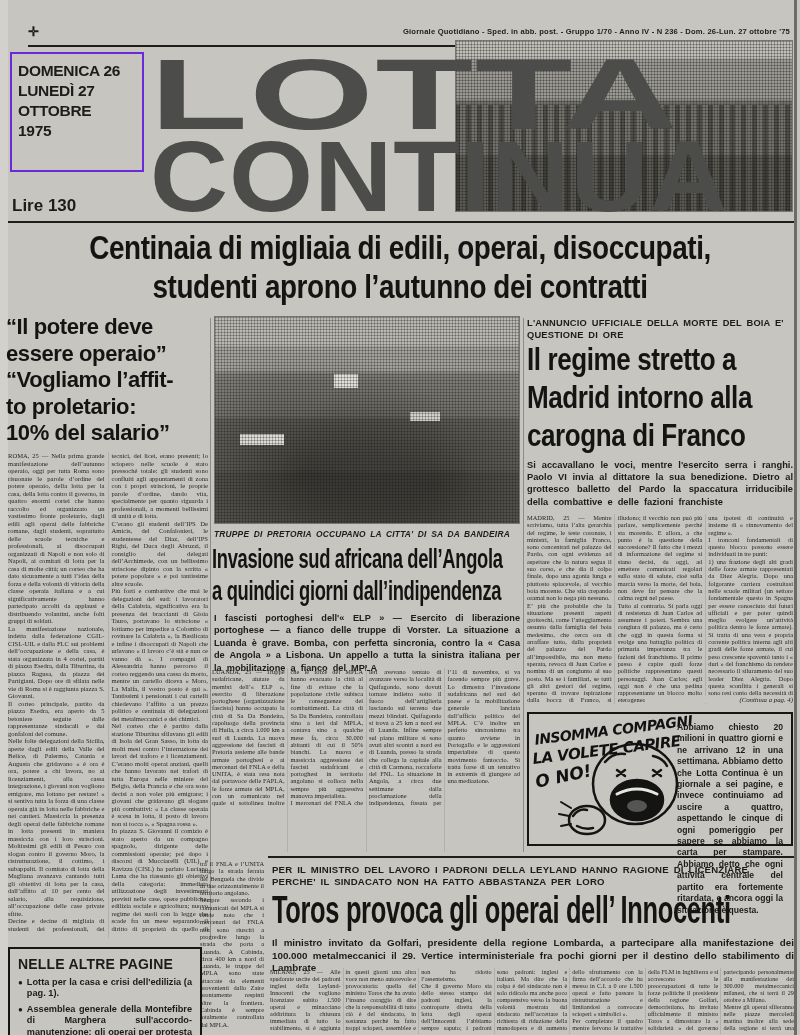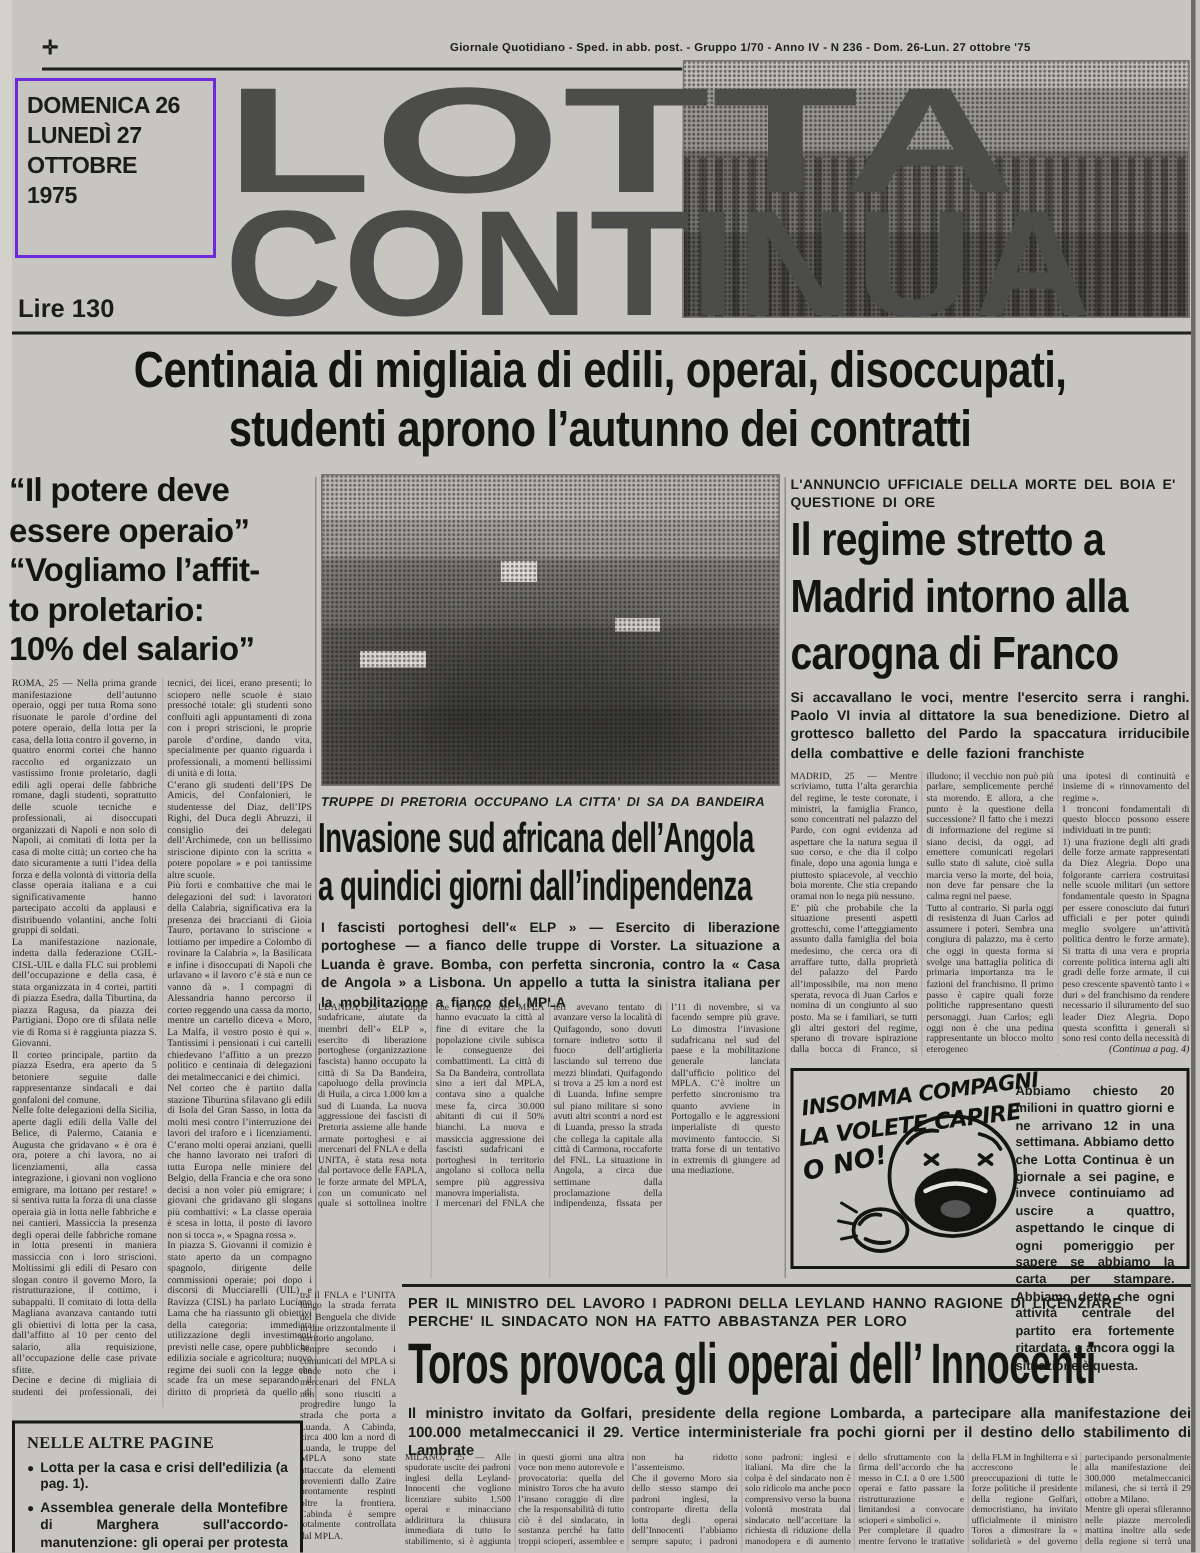--- a/index.html
+++ b/index.html
@@ -59,21 +59,21 @@
   .bubble{font-family:"DejaVu Sans",sans-serif;font-weight:bold;font-style:italic;color:#111;}
 </style>
 </head>
 <body>
 
 <div class="abs" style="left:0;top:0;width:8px;height:1035px;background:#d3d1cc;"></div>
 
 <div class="abs" style="left:794px;top:0;width:3px;height:1035px;background:#6e6c68;"></div>
 
 <span class="abs" style="left:28px;top:24px;font-size:13px;font-weight:bold;">✛</span>
-<div class="abs" style="left:300px;top:27px;width:490px;text-align:left;font-size:7.6px;font-weight:bold;letter-spacing:.2px;">Giornale Quotidiano - Sped. in abb. post. - Gruppo 1/70 - Anno IV - N 236 - Dom. 26-Lun. 27 ottobre '75</div>
+<div class="abs" style="left:300px;top:27px;width:490px;text-align:right;font-size:7.6px;font-weight:bold;letter-spacing:.2px;">Giornale Quotidiano - Sped. in abb. post. - Gruppo 1/70 - Anno IV - N 236 - Dom. 26-Lun. 27 ottobre '75</div>
 <div class="abs rule" style="left:28px;top:45px;width:764px;height:1.5px;"></div>
 
 <div class="abs pre" style="left:10px;top:52px;width:118px;height:102px;border:2px solid #6d28d9;padding:7px 6px;font-weight:bold;font-size:15.5px;line-height:20px;letter-spacing:-.3px;">DOMENICA 26
 LUNEDÌ 27
 OTTOBRE
 1975</div>
 <div class="abs" style="left:12px;top:196px;font-weight:bold;font-size:17px;">Lire 130</div>
 
 <div class="abs photo photo-mast" style="left:455px;top:40px;width:338px;height:172px;z-index:1;"></div>
 
@@ -163,21 +163,21 @@
 <div class="abs" style="left:272px;top:889px;">
   <span class="cx headline" style="transform:scaleX(.67);width:790px;font-size:38px;line-height:42px;white-space:nowrap;">Toros provoca gli operai dell’ Innocenti</span>
 </div>
 <div class="abs standfirst" style="left:272px;top:937px;width:522px;font-size:9.8px;line-height:12.6px;">Il ministro invitato da Golfari, presidente della regione Lombarda, a partecipare alla manifestazione dei 100.000 metalmeccanici il 29. Vertice interministeriale fra pochi giorni per il destino dello stabilimento di Lambrate</div>
 <div class="abs body-text" style="left:270px;top:968px;width:524px;height:66px;column-count:7;column-gap:5px;font-size:6.2px;line-height:7px;">MILANO, 25 — Alle spudorate uscite dei padroni inglesi della Leyland-Innocenti che vogliono licenziare subito 1.500 operai e minacciano addirittura la chiusura immediata di tutto lo stabilimento, si è aggiunta in questi giorni una altra voce non meno autorevole e provocatoria: quella del ministro Toros che ha avuto l’insano coraggio di dire che la responsabilità di tutto ciò è del sindacato, in sostanza perché ha fatto troppi scioperi, assemblee e non ha ridotto l’assenteismo.
 Che il governo Moro sia dello stesso stampo dei padroni inglesi, la controparte diretta della lotta degli operai dell’Innocenti l’abbiamo sempre saputo; i padroni sono padroni: inglesi e italiani. Ma dire che la colpa è del sindacato non è solo ridicolo ma anche poco comprensivo verso la buona volontà mostrata dal sindacato nell’accettare la richiesta di riduzione della manodopera e di aumento dello sfruttamento con la firma dell’accordo che ha messo in C.I. a 0 ore 1.500 operai e fatto passare la ristrutturazione e limitandosi a convocare scioperi « simbolici ».
 Per completare il quadro mentre fervono le trattative della FLM in Inghilterra e si accrescono le preoccupazioni di tutte le forze politiche il presidente della regione Golfari, democristiano, ha invitato ufficialmente il ministro Toros a dimostrare la « solidarietà » del governo partecipando personalmente alla manifestazione dei 300.000 metalmeccanici milanesi, che si terrà il 29 ottobre a Milano.
 Mentre gli operai sfileranno nelle piazze mercoledì mattina inoltre alla sede della regione si terrà una riunione di « enti e forze interessate alla soluzione del problema dell’Innocenti » in cui Golfari ha invitato tutti: il sindaco Aniasi il presidente della provincia, il governo, il presidente dell’Assolombarda. Sempre a dimostrazione di quanto il governo sia preoccupato, Toros ha annunciato nei prossimi giorni una riunione interministeriale per esaminare il problema dell’Innocenti e di altre industrie multinazionali. Naturalmente tutti questi signori parleranno di tutto fuori che dei problemi degli operai.</div>
 
 <div class="abs boxed" style="left:8px;top:947px;width:174px;height:86px;padding:7px 8px;">
-  <div style="font-weight:bold;font-size:11px;letter-spacing:.2px;margin-bottom:5px;font-family:Liberation Serif, serif;">NELLE ALTRE PAGINE</div>
+  <div style="font-weight:bold;font-size:14px;letter-spacing:.2px;margin-bottom:5px;">NELLE ALTRE PAGINE</div>
   <div style="display:flex;gap:4px;margin-bottom:4px;">
     <span style="font-size:8px;line-height:11px;">●</span>
     <span style="font-weight:bold;font-size:9.2px;line-height:11.4px;text-align:justify;">Lotta per la casa e crisi dell'edilizia (a pag. 1).</span>
   </div>
   <div style="display:flex;gap:4px;">
     <span style="font-size:8px;line-height:11px;">●</span>
     <span style="font-weight:bold;font-size:9.2px;line-height:11.4px;text-align:justify;">Assemblea generale della Montefibre di Marghera sull'accordo-manutenzione: gli operai per protesta abbandonano in massa la sala (a pag. 4).</span>
   </div>
 </div>
 

